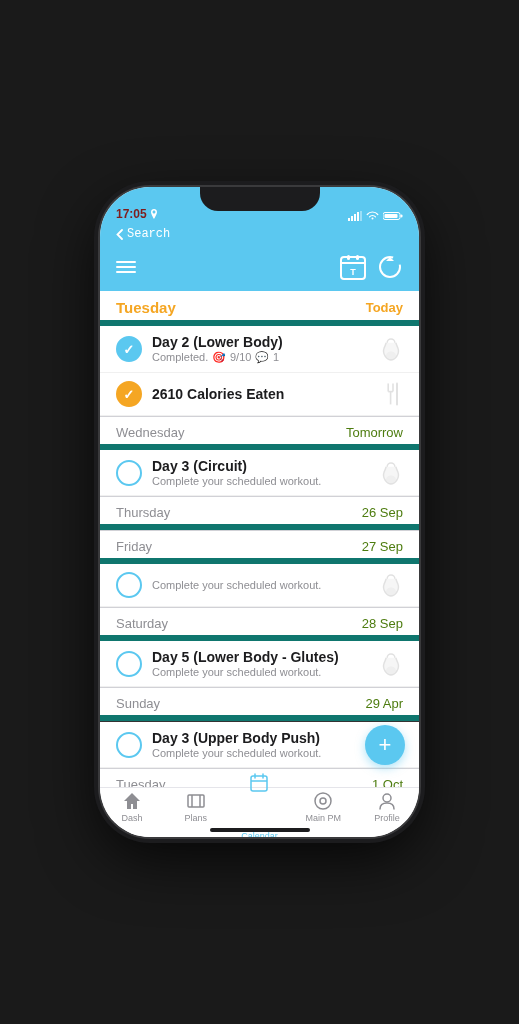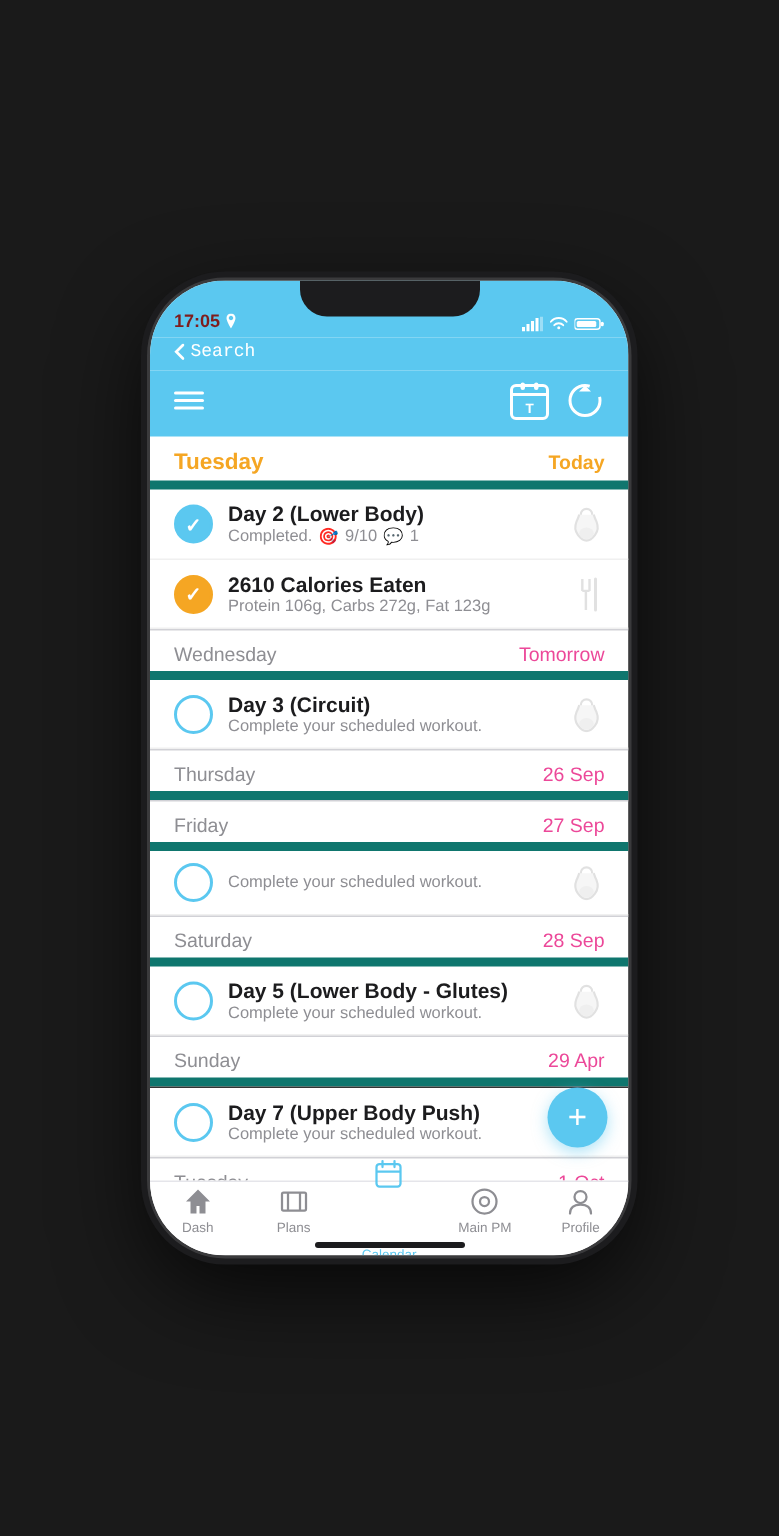--- a/index.html
+++ b/index.html
@@ -124,21 +124,21 @@
       font-weight: 700;
       font-size: 15px;
     }
     .day-header .day-name {
       color: #8e8e93;
       font-size: 13px;
       font-weight: 500;
     }
     .day-header .day-label {
       font-size: 13px;
-      color: #ec4899;
+      color: #4d7c0f;
     }
     .day-header.today .day-label {
       color: #f5a623;
       font-weight: 700;
     }
     .day-header.bold-day .day-label {
       color: #333;
       font-weight: 600;
     }
     
@@ -380,23 +380,20 @@
             <ellipse cx="20" cy="38" rx="10" ry="8" fill="#d0d0d0"></ellipse>
           </svg>
         </div>
 
         <div class="activity-item">
           <div class="activity-checkbox checked-orange">
             <span class="checkmark">✓</span>
           </div>
           <div class="activity-info">
             <div class="activity-title">2610 Calories Eaten</div>
-            <div class="activity-subtitle">
-              <span>Protein 106g, Carbs 272g, Fat 123g</span>
-            </div>
           </div>
           <svg class="fork-icon" viewBox="0 0 20 30">
             <line x1="4" y1="2" x2="4" y2="12" stroke="#aaa" stroke-width="2"></line>
             <line x1="10" y1="2" x2="10" y2="12" stroke="#aaa" stroke-width="2"></line>
             <line x1="4" y1="12" x2="10" y2="12" stroke="#aaa" stroke-width="2"></line>
             <line x1="7" y1="12" x2="7" y2="28" stroke="#aaa" stroke-width="2"></line>
             <line x1="15" y1="2" x2="15" y2="28" stroke="#aaa" stroke-width="2.5" stroke-linecap="round"></line>
           </svg>
         </div>
         <div class="section-divider"></div>
@@ -468,21 +465,21 @@
 
         <div class="day-header">
           <span class="day-name">Sunday</span>
           <span class="day-label">29 Apr</span>
         </div>
         <div style="height:1px;background:#333;margin:0 0 0 0;"></div>
 
         <div class="activity-item">
           <div class="activity-checkbox"></div>
           <div class="activity-info">
-            <div class="activity-title">Day 7 (Upper Body Push)</div>
+            <div class="activity-title">Day 3 (Upper Body Push)</div>
             <div class="activity-subtitle">
               <span>Complete your scheduled workout.</span>
             </div>
           </div>
           <svg class="kettlebell-icon" viewBox="0 0 40 50">
             <circle cx="20" cy="12" r="8" stroke="#aaa" stroke-width="3" fill="none"></circle>
             <path d="M10 12 Q8 18 6 22 Q2 32 8 40 Q14 48 20 48 Q26 48 32 40 Q38 32 34 22 Q32 18 30 12" stroke="#aaa" stroke-width="3" fill="#e5e5e5"></path>
             <ellipse cx="20" cy="38" rx="10" ry="8" fill="#d0d0d0"></ellipse>
           </svg>
         </div>

